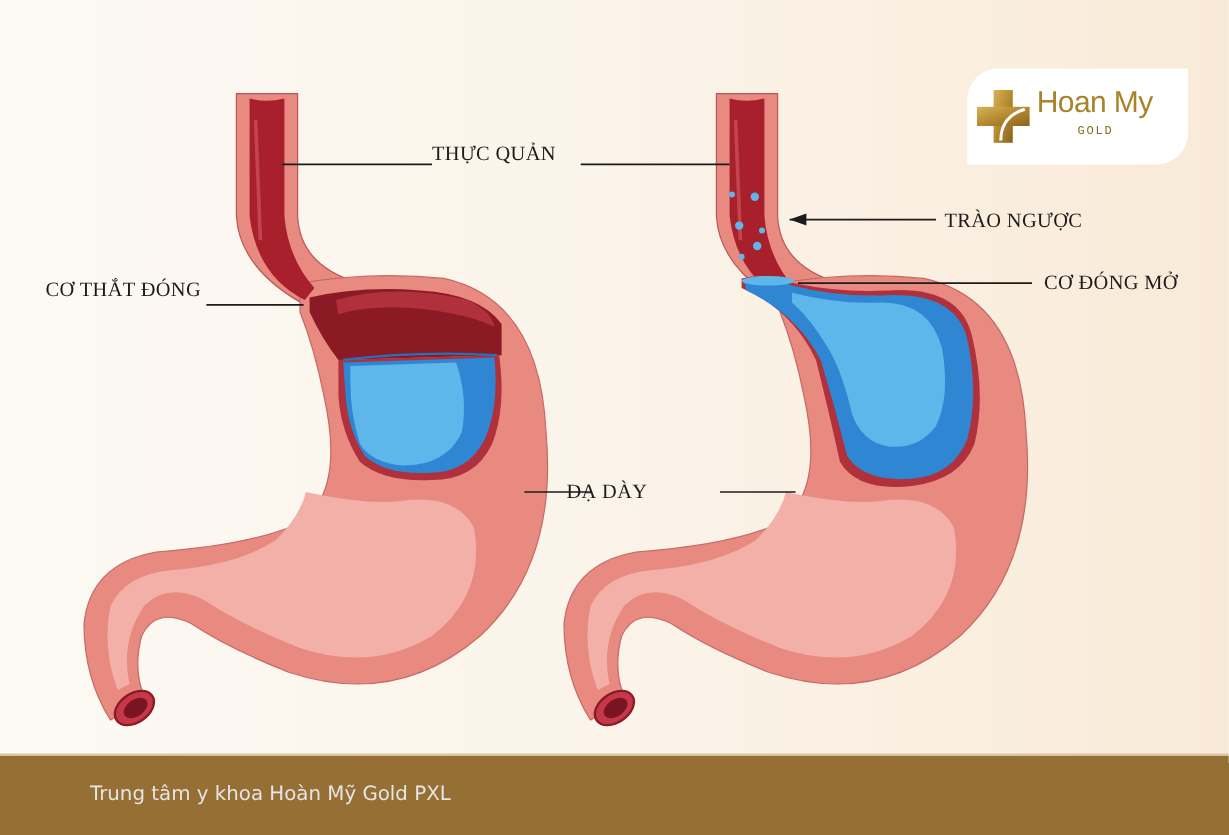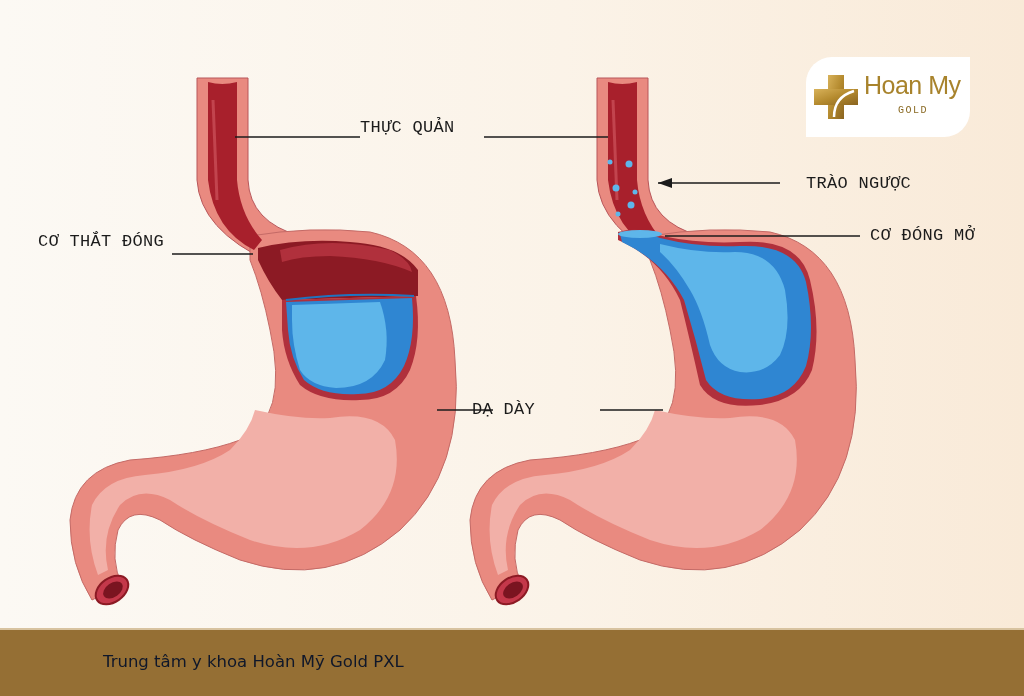--- a/index.html
+++ b/index.html
@@ -4,42 +4,42 @@
 <style>
   html, body { margin: 0; padding: 0; }
   body {
     width: 1024px; height: 696px; overflow: hidden; position: relative;
     background: linear-gradient(90deg, #fcf9f4 0%, #fbf3e8 55%, #f9ead8 100%);
     font-family: "DejaVu Sans", "Liberation Sans", sans-serif;
   }
   .stage { position: absolute; left: 0; top: 0; width: 1024px; height: 628px; }
   .label {
     position: absolute; color: #1b1b1b; font-size: 17px; letter-spacing: 0.3px;
-    font-family: Liberation Mono, monospace; white-space: nowrap; line-height: 20px;
+    font-family: Liberation Serif, serif; white-space: nowrap; line-height: 20px;
   }
   .logo-card {
-    position: absolute; left: 806px; top: 57px; width: 164px; height: 80px;
+    position: absolute; left: 806px; top: 57px; width: 184px; height: 80px;
     background: #ffffff; border-radius: 26px 0 26px 0;
   }
   .logo-text {
     position: absolute; left: 58px; top: 14px; font-size: 25px; color: #a8832c;
     font-family: "Liberation Sans", sans-serif; letter-spacing: -0.5px;
   }
   .logo-sub {
     position: absolute; left: 92px; top: 48px; font-size: 10px; color: #8a6a24;
     letter-spacing: 1.5px; font-family: Liberation Mono, monospace; text-align: right;
   }
   .footer {
     position: absolute; left: 0; top: 630px; width: 1024px; height: 66px;
     background: #956f34;
   }
   .footer-line { position: absolute; left: 0; top: 628px; width: 1024px; height: 2px; background: #d8c3a0; }
   .footer-text {
-    position: absolute; top: 22px; color: #0f172a; font-size: 16.5px;
-    font-family: "DejaVu Sans", sans-serif; white-space: nowrap; margin-left: 28px;
+    position: absolute; top: 22px; color: #e5e5e5; font-size: 16.5px;
+    font-family: "DejaVu Sans", sans-serif; white-space: nowrap;
   }
 </style>
 </head>
 <body>
 
 <div class="stage">
   <svg width="1024" height="628" viewBox="0 0 1024 628">
 
     <g>
 
@@ -94,21 +94,21 @@
       <line x1="665" y1="236" x2="860" y2="236"></line>
       <line x1="437" y1="410" x2="493" y2="410"></line>
       <line x1="600" y1="410" x2="663" y2="410"></line>
     </g>
     <polygon points="658,183 672,178 672,188" fill="#1b1b1b"></polygon>
   </svg>
 
   
   <div class="label" style="left:360px; top:118px;">THỰC QUẢN</div>
   <div class="label" style="left:38px; top:232px;text-align:right;">CƠ THẮT ĐÓNG</div>
-  <div class="label" style="left:806px; top:174px;">TRÀO NGƯỢC</div>
+  <div class="label" style="left:787px; top:174px;">TRÀO NGƯỢC</div>
   <div class="label" style="left:870px; top:226px;">CƠ ĐÓNG MỞ</div>
   <div class="label" style="left:472px; top:400px;">DẠ DÀY</div>
 
   
   <div class="logo-card">
     <svg width="50" height="50" style="position:absolute; left:8px; top:16px;">
       <defs>
         <linearGradient id="gold" x1="0" y1="0" x2="1" y2="1">
           <stop offset="0" stop-color="#d8b25a"></stop>
           <stop offset="0.5" stop-color="#b48a2e"></stop>

